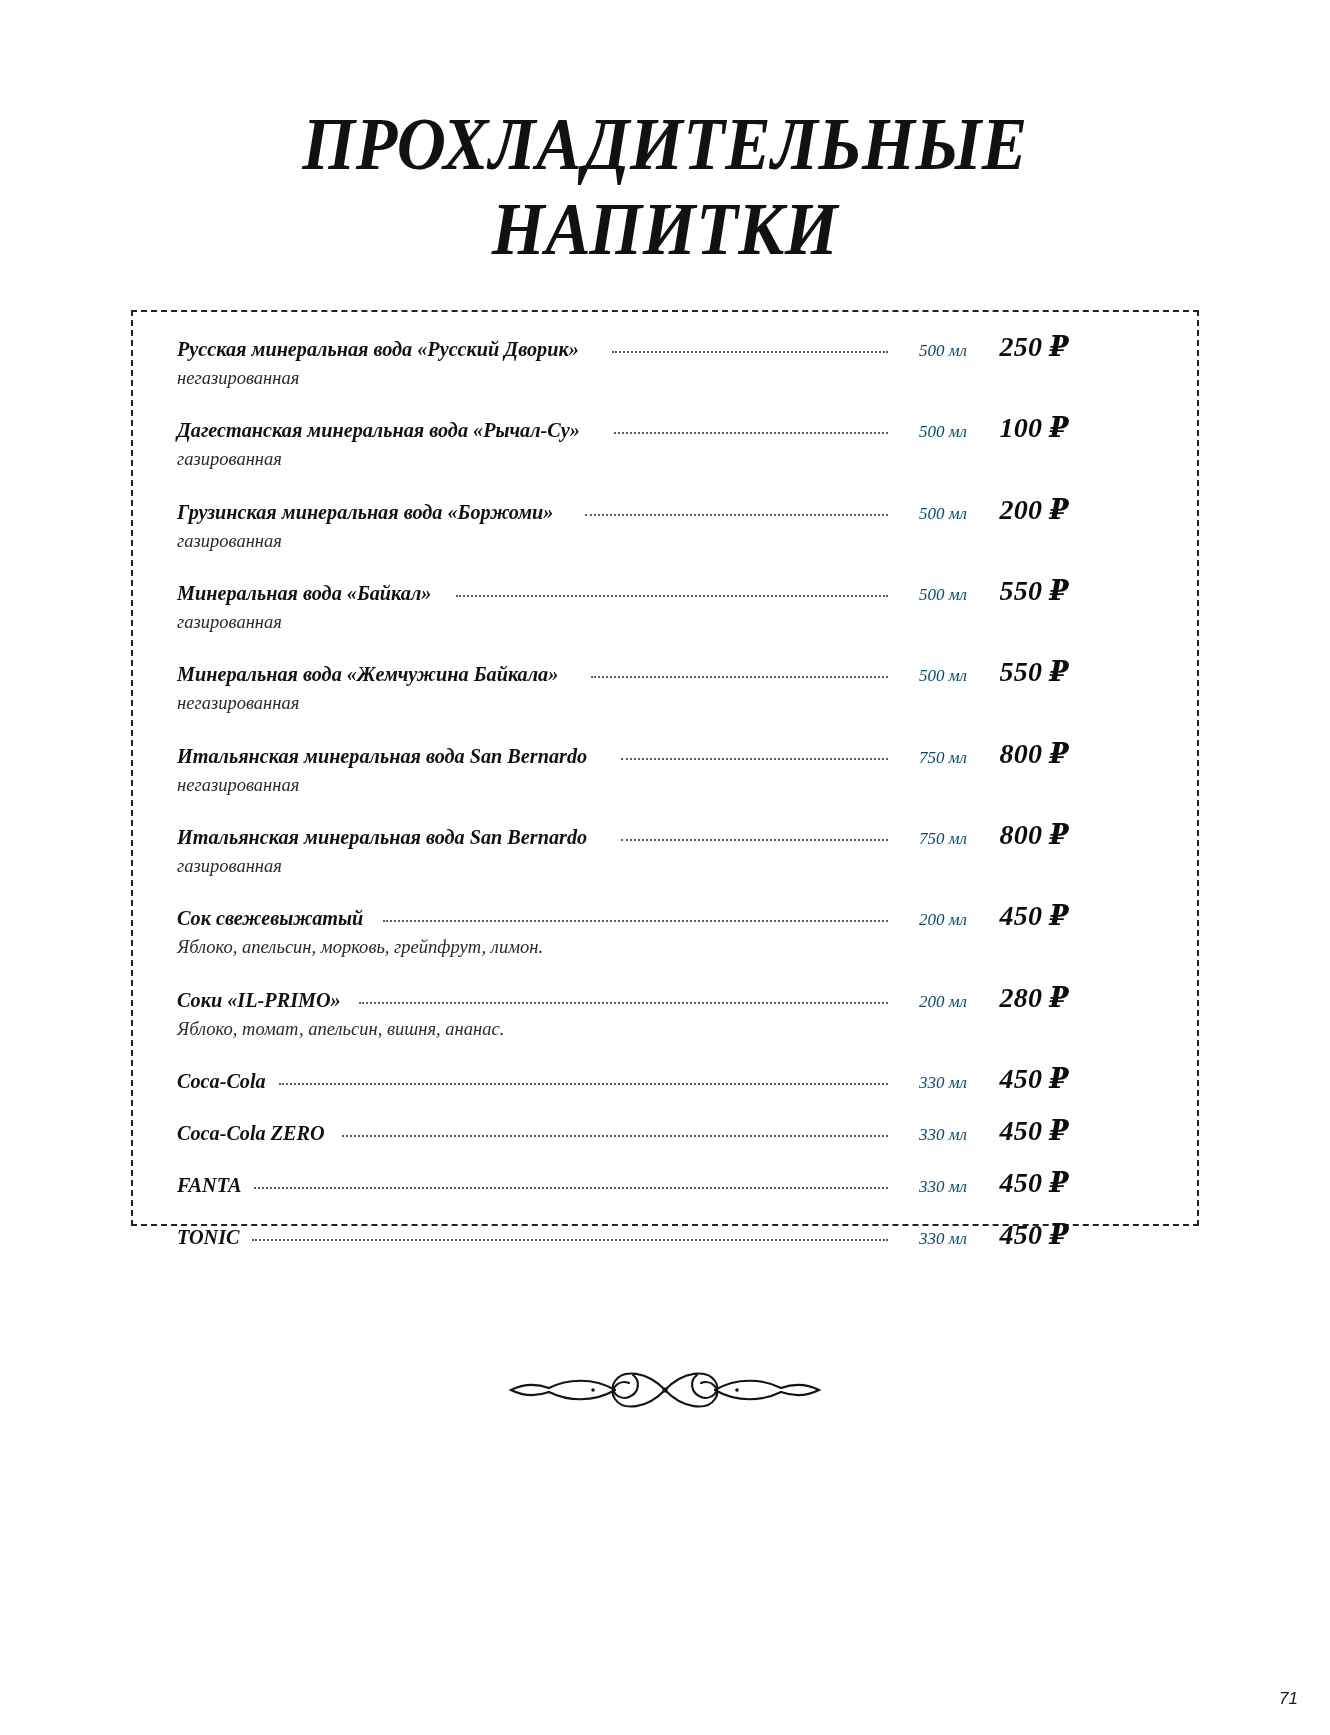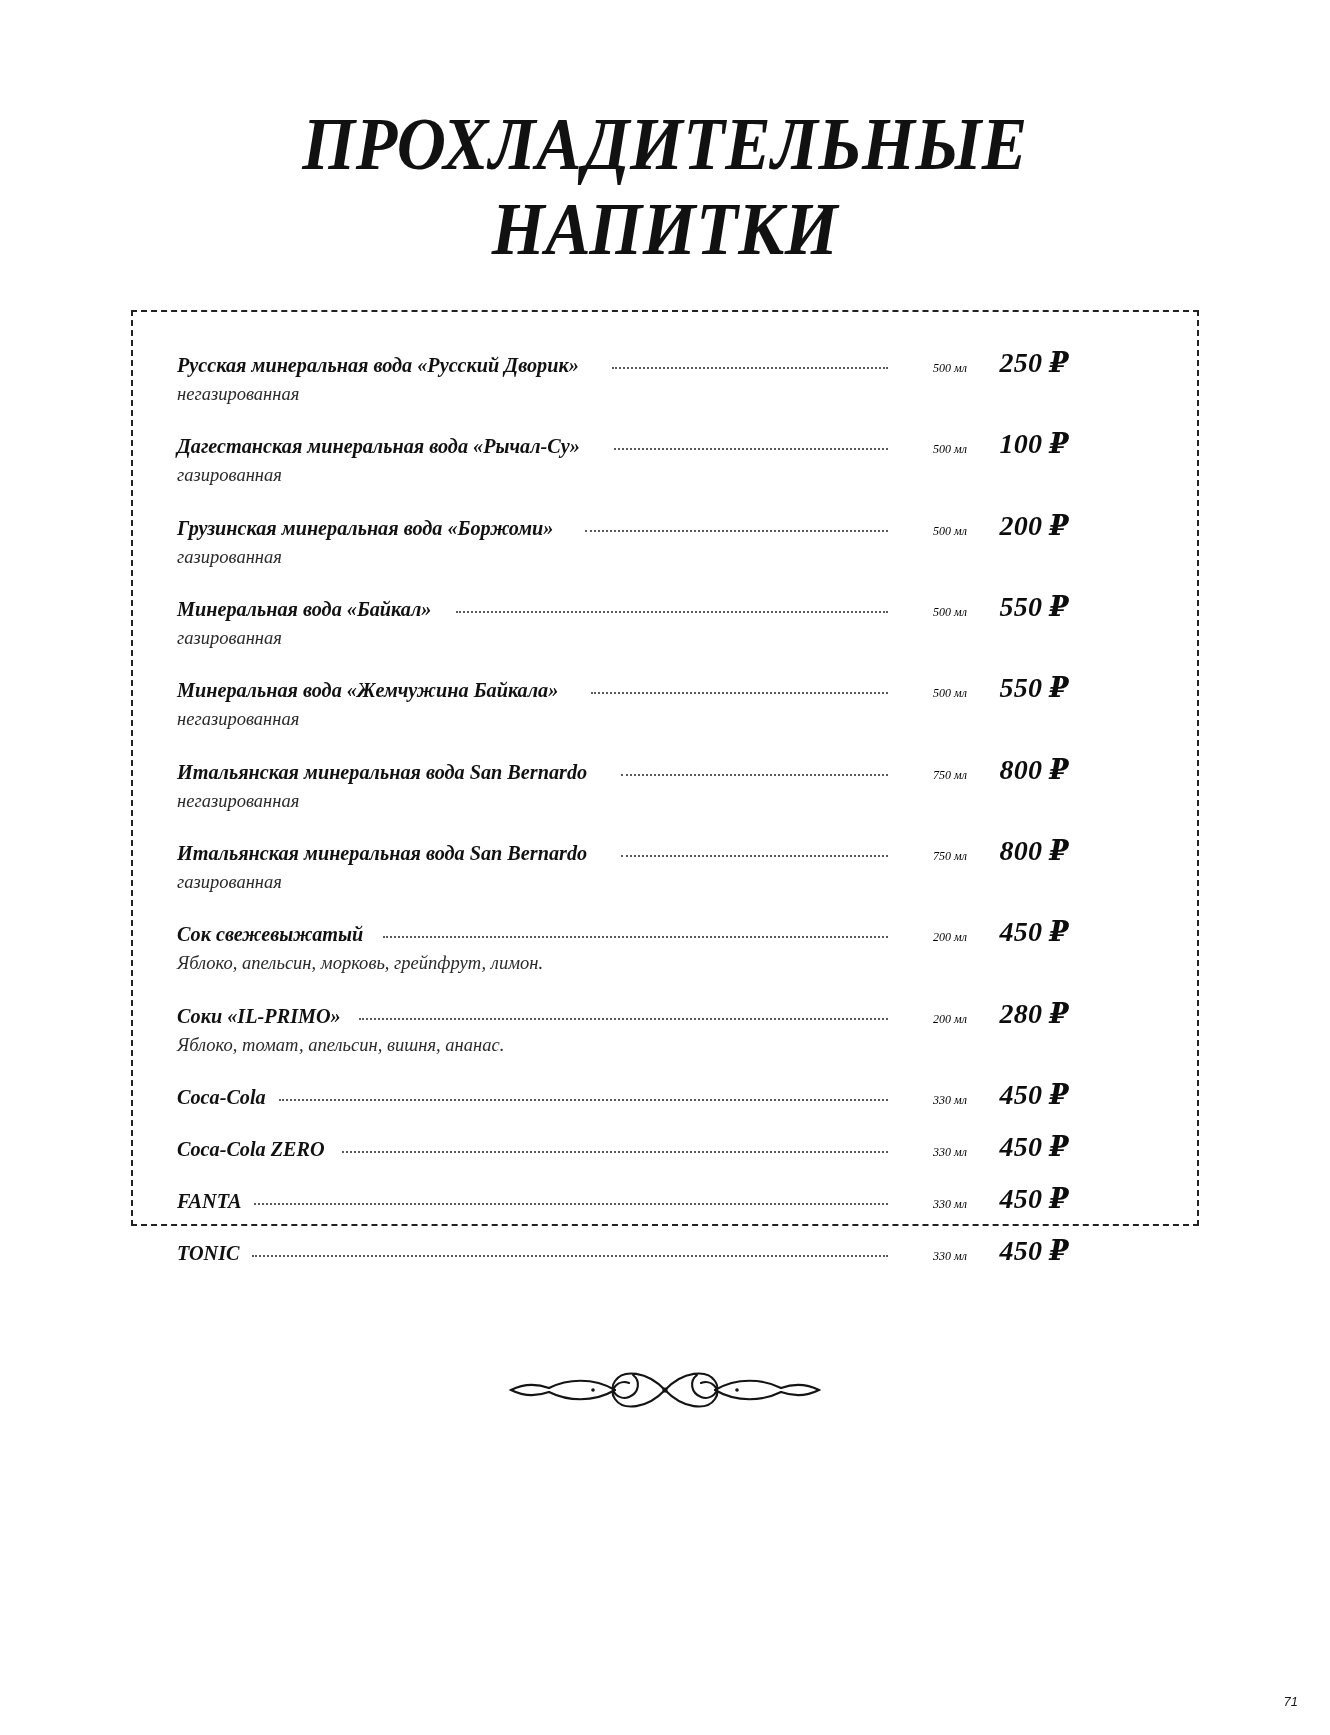--- a/index.html
+++ b/index.html
@@ -48,21 +48,21 @@
     top: 310px;
     width: 1068px;
     height: 916px;
     border: 2px dashed #222222;
     box-sizing: border-box;
   }
 
   .menu-inner {
     position: absolute;
     left: 44px;
-    top: 34px;
+    top: 18px;
     width: 892px;
   }
 
   
   .menu-item {
     margin-bottom: 21px;
   }
   .menu-item.tight {
     margin-bottom: 19px;
   }
@@ -95,22 +95,22 @@
     position: relative;
     height: 1px;
     border-bottom: 2.5px dotted #5a5a5a;
     transform: translateY(-3px);
   }
 
   .item-volume {
     flex: 0 0 auto;
     font-family: "Liberation Serif", "DejaVu Serif", serif;
     font-weight: normal;
-    font-size: 12px;
-    color: #000000;
+    font-size: 17px;
+    color: #0c4a6e;
     white-space: nowrap;
     text-align: right;
     width: 72px;
   }
 
   .item-price {
     flex: 0 0 auto;
     font-family: "Liberation Serif", "DejaVu Serif", serif;
     font-weight: bold;
     font-size: 28px;
@@ -147,21 +147,21 @@
     display: block;
     width: 100%;
     height: 100%;
   }
 
   .page-number {
     position: absolute;
     right: 32px;
     bottom: 26px;
     font-family: "Liberation Sans", "DejaVu Sans", sans-serif;
-    font-size: 13px;
+    font-size: 17px;
     color: #1a1a1a;
   }
 </style>
 </head>
 <body>
 
 <div class="page">
 
   <h1 class="page-title">ПРОХЛАДИТЕЛЬНЫЕ
 НАПИТКИ</h1>

